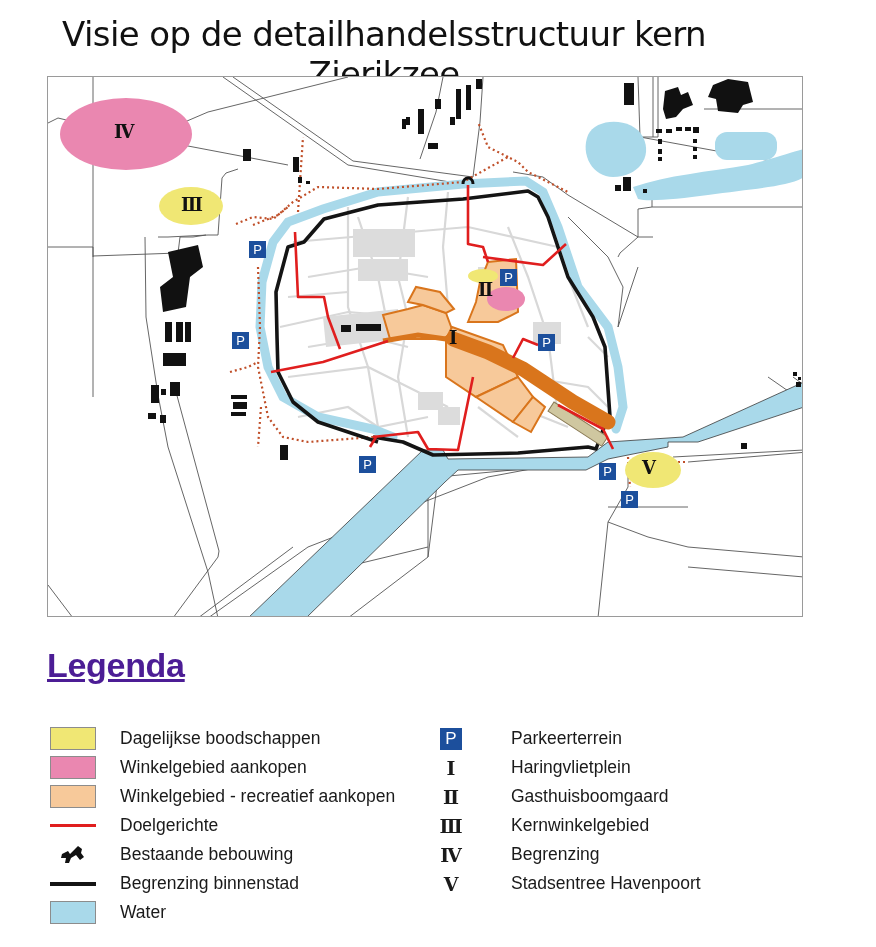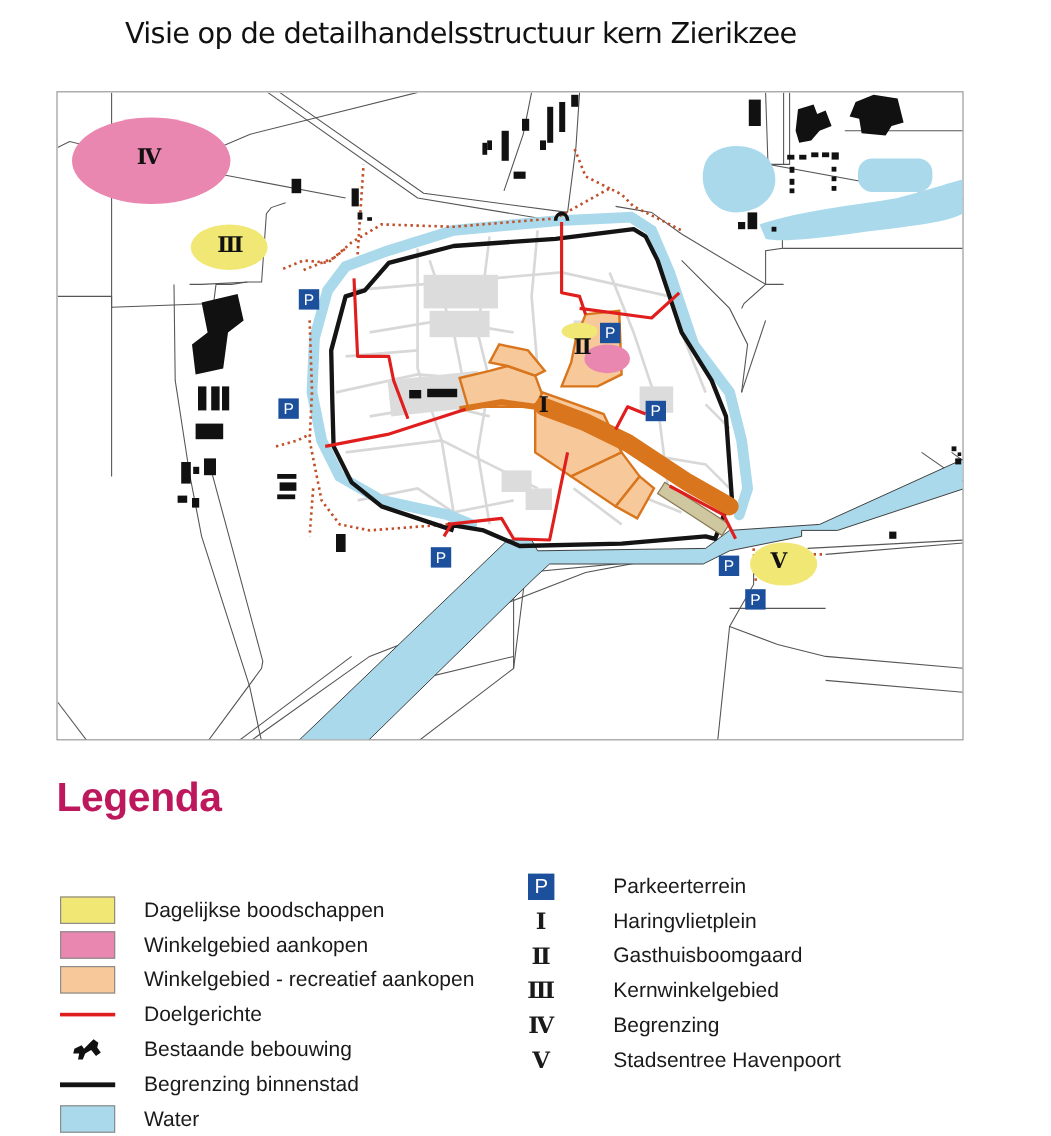--- a/index.html
+++ b/index.html
@@ -1,22 +1,22 @@
 <!DOCTYPE html>
 <html><head>
   <meta charset="utf-8">
   <style>
     html,body{margin:0;padding:0;background:#ffffff;}
     body{width:876px;height:947px;position:relative;overflow:hidden;font-family:"Liberation Sans",sans-serif;color:#1a1a1a;}
-    .title{position:absolute;left:0;top:14px;width:768px;text-align:center;font-family:"DejaVu Sans",sans-serif;font-size:24px;letter-spacing:-0.6px;color:#111;}
+    .title{position:absolute;left:0;top:14px;width:768px;text-align:center;font-family:"DejaVu Sans",sans-serif;font-size:34px;letter-spacing:-0.6px;color:#111;}
     .map-frame{position:absolute;left:47px;top:76px;width:756px;height:541px;border:1px solid #9a9a9a;box-sizing:border-box;overflow:hidden;background:#fff;}
     .map-frame svg{position:absolute;left:0;top:0;}
-    .legend-title{position:absolute;left:47px;top:646px;font-size:34px;font-weight:bold;color:#be185d;letter-spacing:-0.3px;}
+    .legend-title{position:absolute;left:47px;top:646px;font-size:34px;font-weight:bold;color:#4c1d95;letter-spacing:-0.3px;text-decoration:underline;}
     .legend-col{position:absolute;top:724px;}
-    .legend-col.left{left:50px;margin-top:20px;}
+    .legend-col.left{left:50px;}
     .legend-col.right{left:440px;}
     .legend-item{position:relative;height:29px;display:flex;align-items:center;}
     .legend-swatch{width:46px;height:23px;box-sizing:border-box;border:1px solid #8c8c8c;}
     .legend-line{width:46px;height:0;}
     .legend-icon{width:46px;height:26px;display:flex;align-items:center;justify-content:center;}
     .legend-label{position:absolute;left:70px;font-size:17.5px;color:#1a1a1a;white-space:nowrap;}
     .legend-col.right .legend-label{left:71px;}
     .legend-col.right .legend-icon{width:22px;}
     .p-badge{width:22px;height:22px;background:#1c4f9c;color:#fff;font-size:17px;line-height:22px;text-align:center;font-weight:normal;}
   </style>

